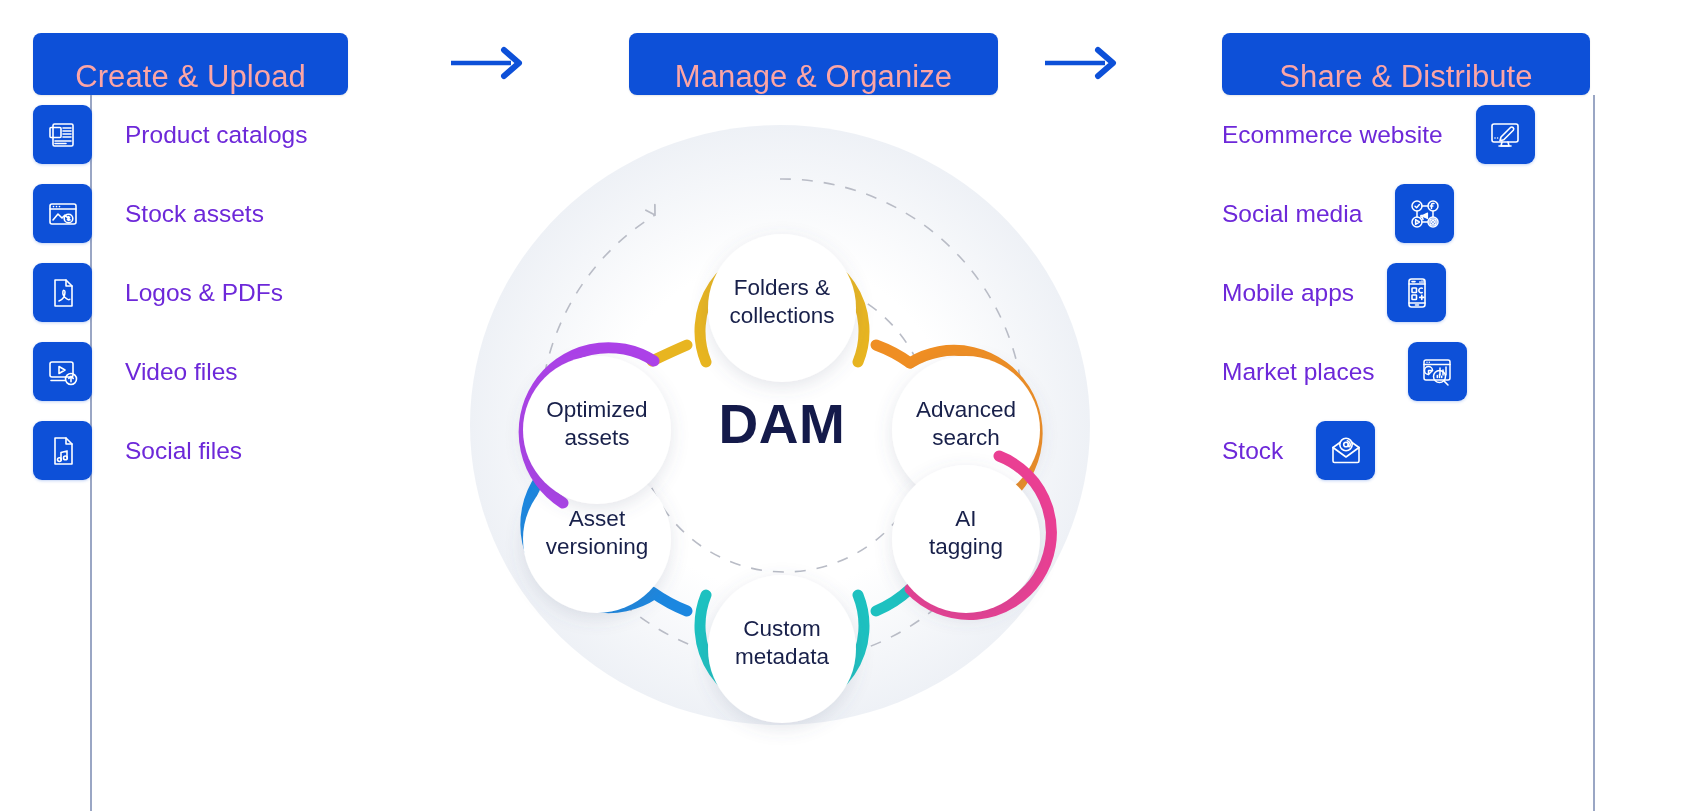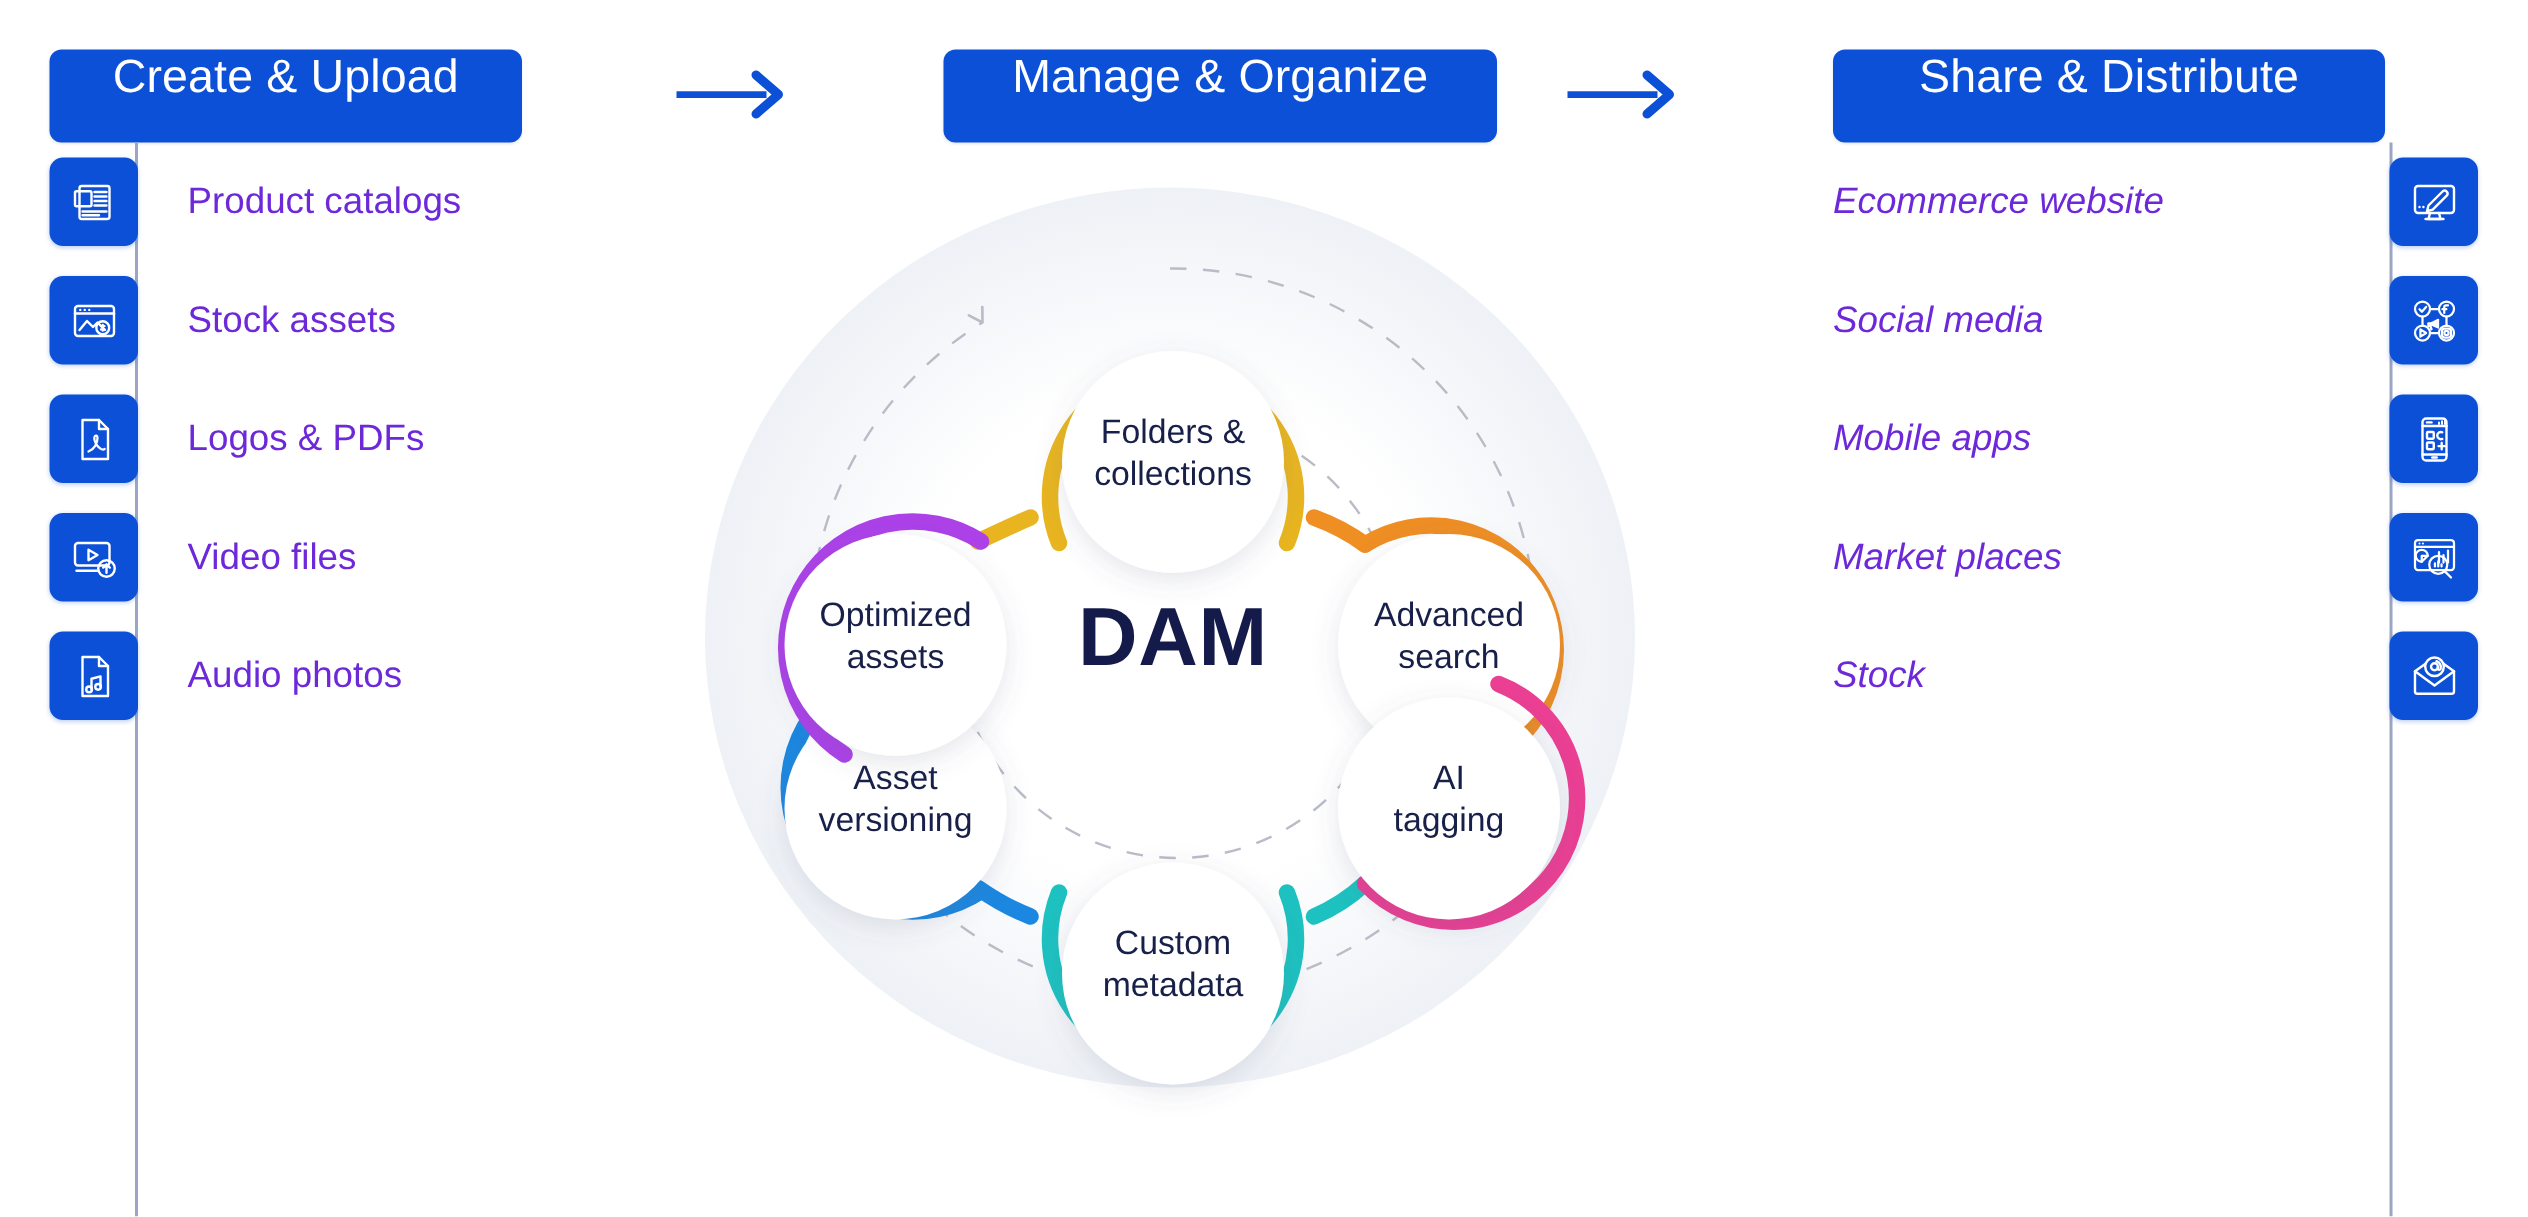--- a/index.html
+++ b/index.html
@@ -8,23 +8,23 @@
     background: #ffffff;
     font-family: "Liberation Sans", sans-serif;
     overflow: hidden;
   }
   #stage { position: relative; width: 1685px; height: 811px; background:#fff; }
 
   
   .pill {
     position: absolute;
     background: #0d50d8;
-    color: #ffffff;
+    color: #fca5a5;
     border-radius: 8px;
-    display: flex; align-items: flex-start; justify-content: center;
+    display: flex; align-items: flex-end; justify-content: center;
     font-size: 31px;
     letter-spacing: .1px;
     height: 62px;
     white-space: nowrap;
     box-shadow: 0 1px 2px rgba(0,0,0,.10);
   }
   #pill-left   { left: 33px;   top: 33px; width: 315px; }
   #pill-mid    { left: 629px;  top: 33px; width: 369px; }
   #pill-right  { left: 1222px; top: 33px; width: 368px; }
 
@@ -49,21 +49,21 @@
   #col-right .col-spine { right: 57px; height: 716px; }
 
   .row {
     position: relative;
     height: 79px;
     display: flex;
     align-items: center;
     z-index: 2;
   }
   #col-left .row  { justify-content: flex-start; }
-  #col-right .row { justify-content: space-between; font-style: italic; }
+  #col-right .row { justify-content: flex-start; }
 
   .icon-tile {
     width: 59px; height: 59px;
     background: #0d50d8;
     border-radius: 9px;
     flex: 0 0 59px;
     display: flex; align-items: center; justify-content: center;
     box-shadow: 0 1px 3px rgba(13,80,216,.25);
   }
   .icon-tile svg { display: block; }
@@ -178,21 +178,21 @@
     <div class="row">
       <div class="icon-tile">
         <svg width="34" height="34" viewBox="0 0 34 34" fill="none" stroke="#fff" stroke-width="1.6" stroke-linecap="round" stroke-linejoin="round">
           <path d="M9 4h11l6 6v20H9z"></path>
           <path d="M20 4v6h6"></path>
           <path d="M15 25.5v-7l6-1.6v7"></path>
           <circle cx="13.4" cy="25.6" r="1.9"></circle>
           <circle cx="19.4" cy="23.9" r="1.9"></circle>
         </svg>
       </div>
-      <div class="row-label">Audio photos</div>
+      <div class="row-label">Social files</div>
     </div>
 
   </div>
 
   <div class="column" id="col-right">
     <div class="col-spine"></div>
 
     <div class="row">
       <div class="row-label">Ecommerce website</div>
       <div class="icon-tile">

